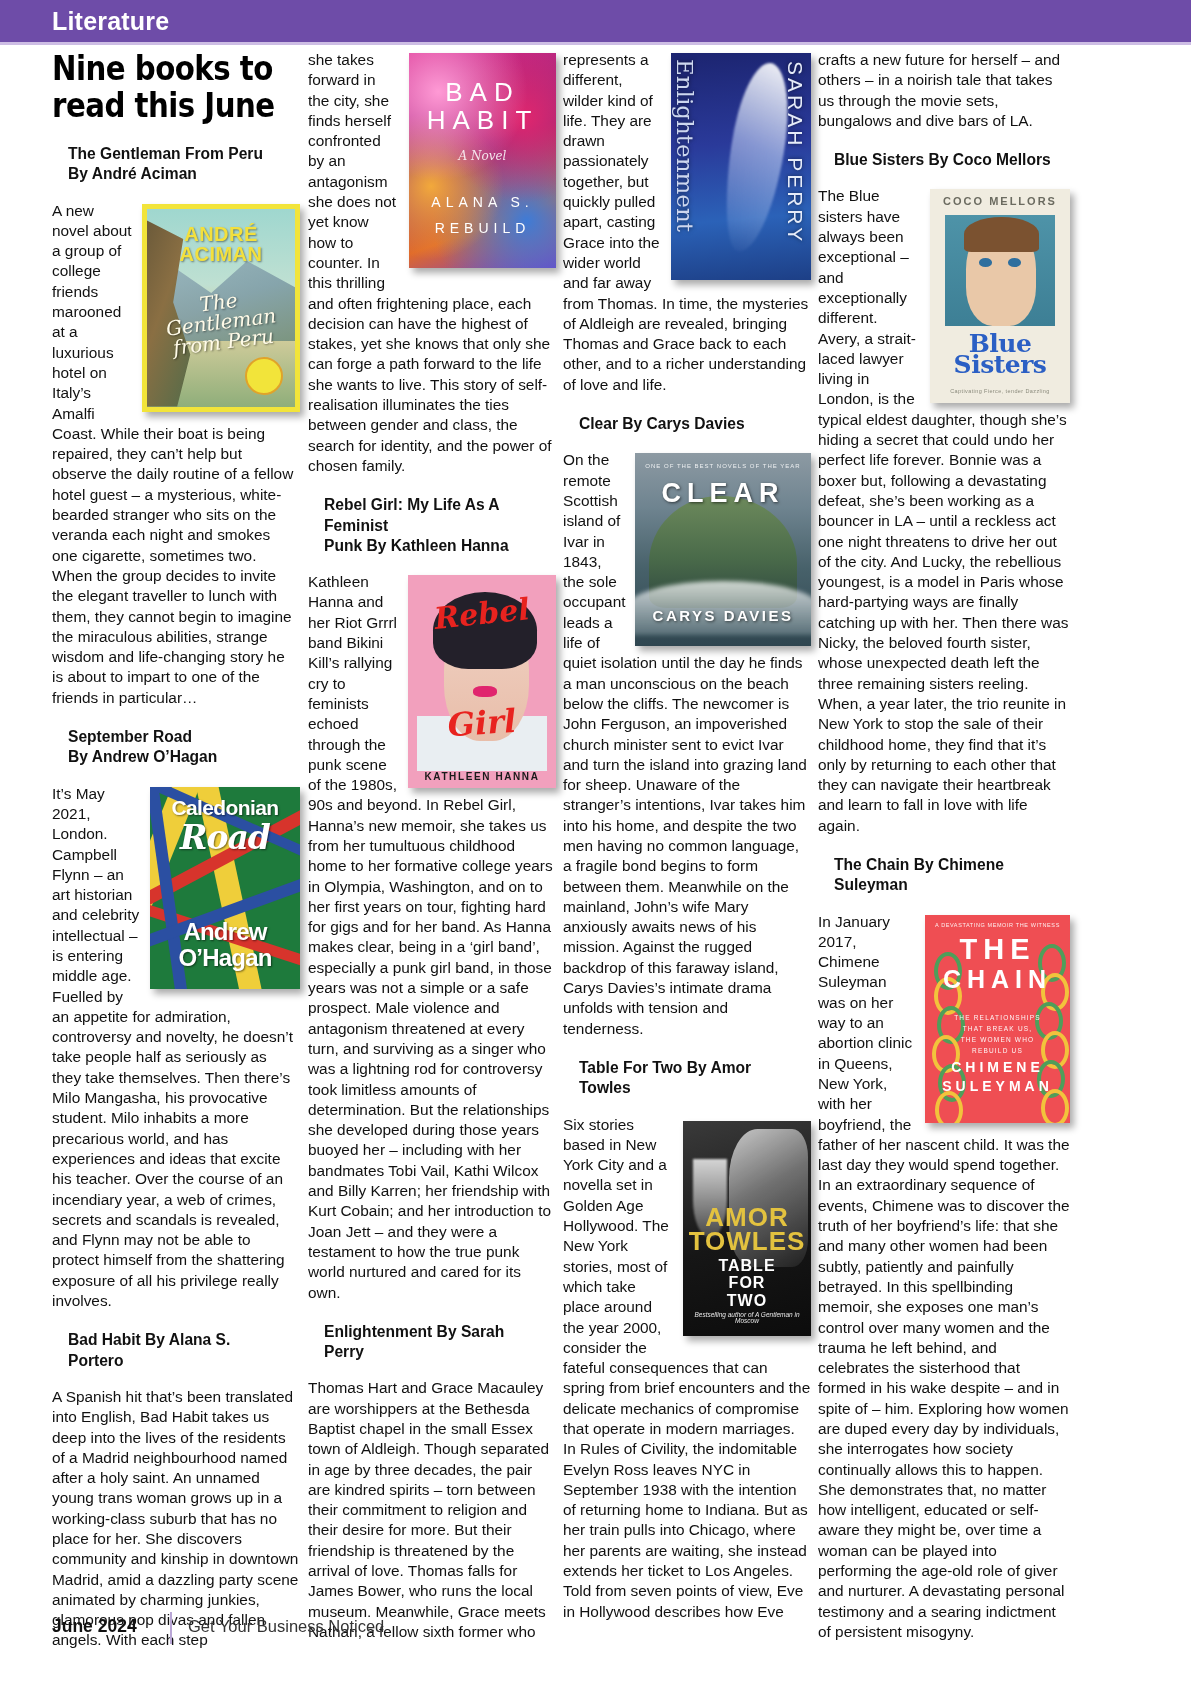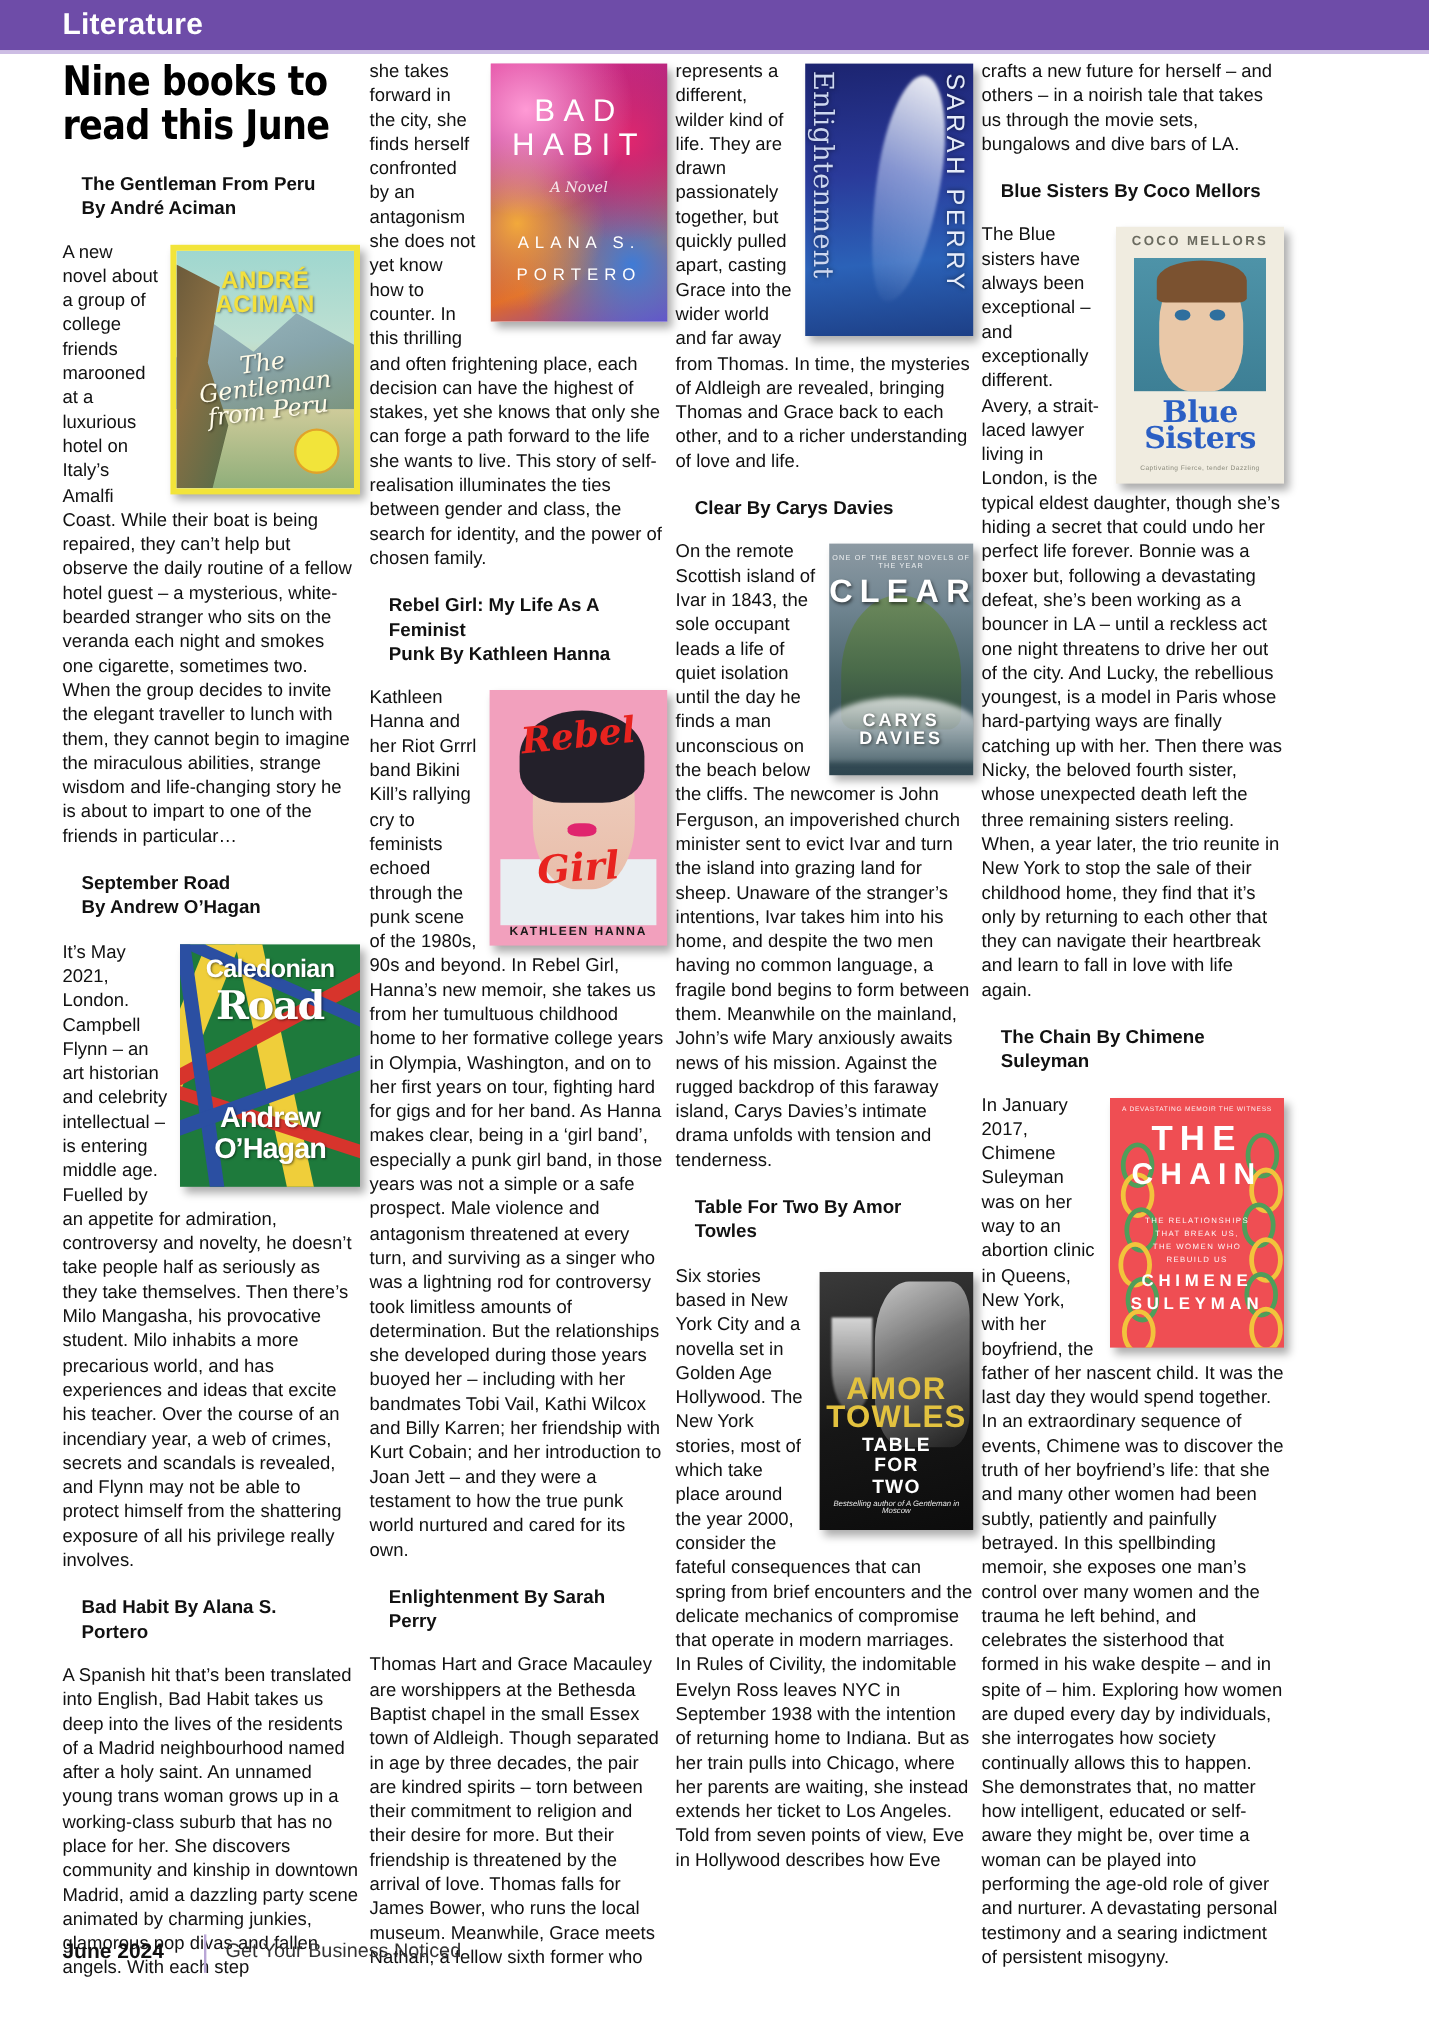--- a/index.html
+++ b/index.html
@@ -159,20 +159,21 @@
   .cv-caledonian .road-r { position:absolute; background:#d7342c; }
   .cv-caledonian .road-b { position:absolute; background:#2b4fa2; }
   .cv-caledonian .t1 {
     top: 5%; font-size:21px; font-weight:bold; letter-spacing:-.6px;
     text-shadow:1px 1px 2px rgba(0,0,0,.5);
   }
   .cv-caledonian .t2 {
     top: 17%; font-size:33px; font-weight:bold; letter-spacing:-1px;
     font-family:"DejaVu Serif", serif;
     text-shadow:1px 1px 2px rgba(0,0,0,.5);
+    font-style:italic;
   }
   .cv-caledonian .a1 {
     top: 66%; font-size:24px; font-weight:bold; letter-spacing:-.8px;
     text-shadow:1px 1px 2px rgba(0,0,0,.5);
   }
   .cv-caledonian .a2 {
     top: 79%; font-size:24px; font-weight:bold; letter-spacing:-.8px;
     text-shadow:1px 1px 2px rgba(0,0,0,.5);
   }
 
@@ -248,21 +249,21 @@
   }
   .cv-enlight .vert-a {
     position:absolute; right:6px; top:8px; height:92%;
     writing-mode: vertical-rl;
     font-size:21px; color:#e6ecf9; letter-spacing:3px; font-weight:300;
     text-shadow:0 0 4px rgba(0,0,0,.6);
   }
 
   
   .cv-clear {
-    width: 120px; height: 193px;
+    width: 176px; height: 193px;
     background: linear-gradient(180deg,#8d9aa3 0%, #6f8490 28%, #47616a 60%, #2f4650 100%);
   }
   .cv-clear .rock {
     position:absolute; left:8%; top:22%; width:84%; height:58%;
     background: linear-gradient(180deg,#6d8a5c 0%, #4a6b4a 55%, #2f4740 100%);
     border-radius: 48% 52% 12% 12% / 60% 60% 10% 10%;
   }
   .cv-clear .foam {
     position:absolute; left:-5%; bottom:6%; width:110%; height:28%;
     background: linear-gradient(180deg, rgba(255,255,255,.75) 0%, rgba(180,200,205,.3) 100%);
@@ -450,21 +451,21 @@
 
   <div class="col" id="col-2">
 
     <div class="book-block">
       <div class="cover cv-badhabit cover-float-right">
         <div class="cover-inner">
           <div class="cover-txt t1">BAD</div>
           <div class="cover-txt t2">HABIT</div>
           <div class="cover-txt t3">A Novel</div>
           <div class="cover-txt t4">ALANA S.</div>
-          <div class="cover-txt t5">PORTERO</div>
+          <div class="cover-txt t5">REBUILD</div>
         </div>
       </div>
       <p class="book-body">she takes forward in the city, she finds herself confronted by an antagonism she does not yet know how to counter. In this thrilling and often frightening place, each decision can have the highest of stakes, yet she knows that only she can forge a path forward to the life she wants to live. This story of self-realisation illuminates the ties between gender and class, the search for identity, and the power of chosen family.</p>
     </div>
 
     <div class="book-block">
       <p class="book-title">
         <span>Rebel Girl: My Life As A Feminist</span><br>
         <span>Punk By Kathleen Hanna</span>
       </p>

